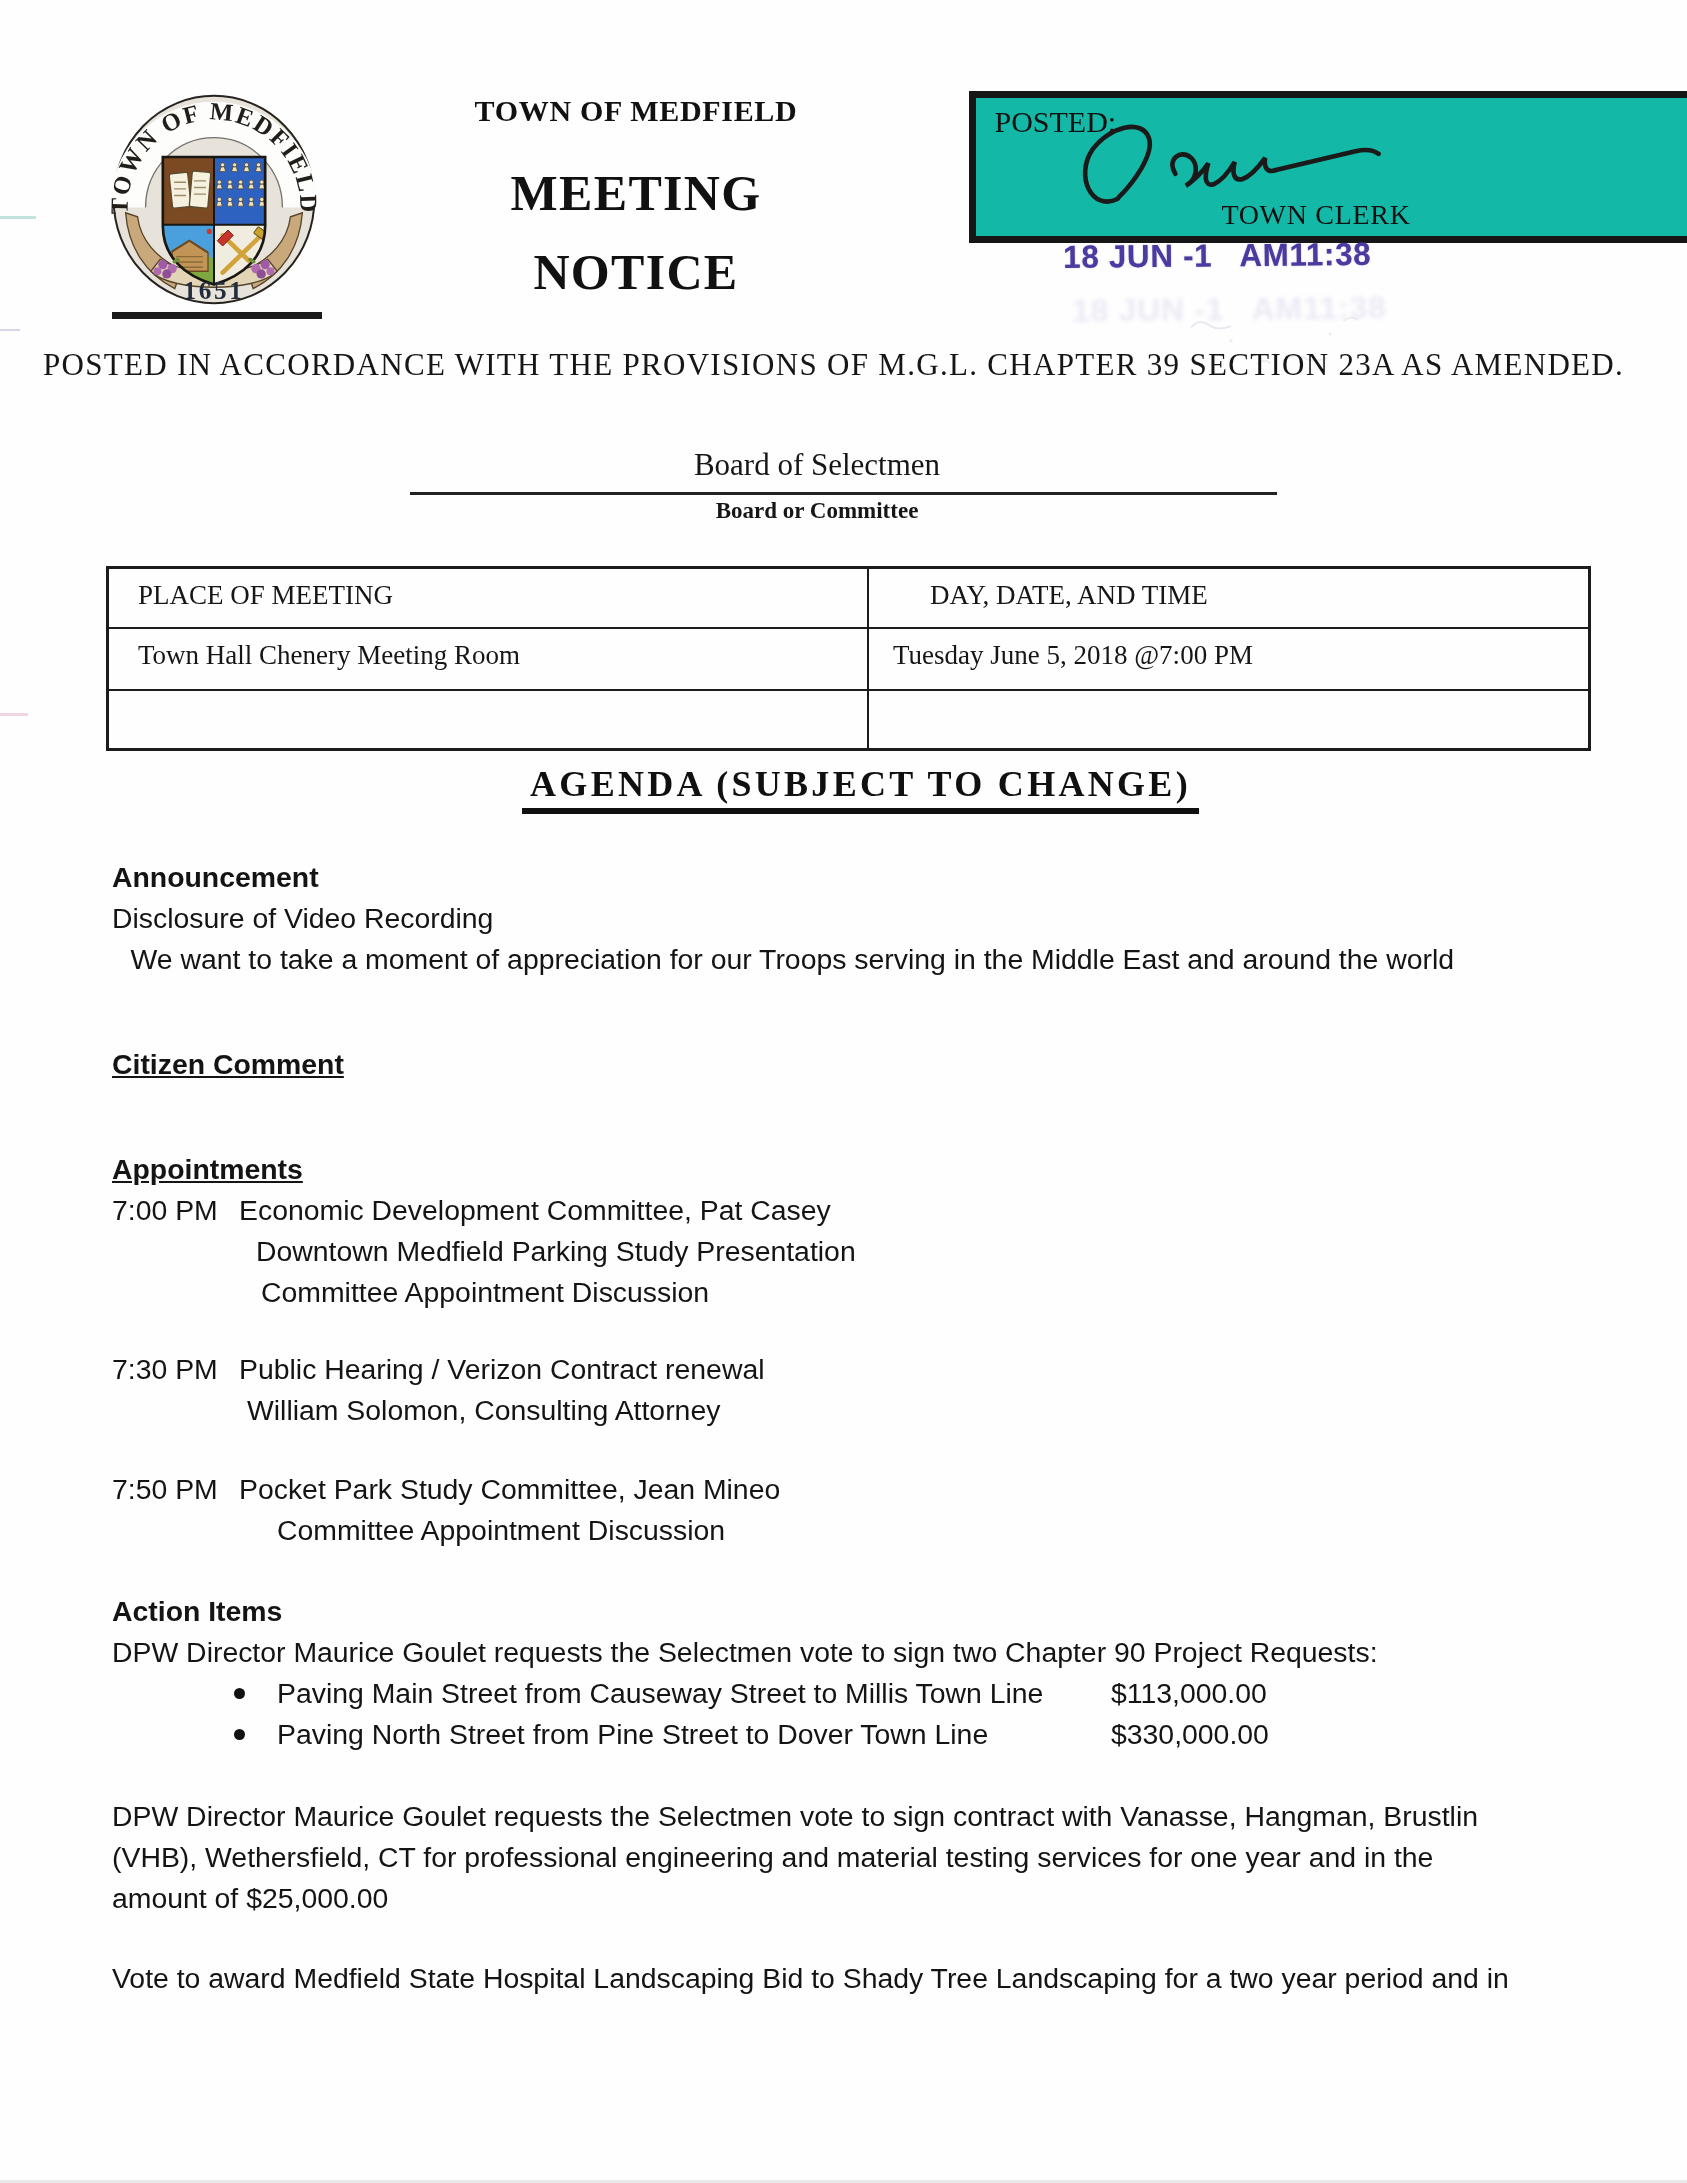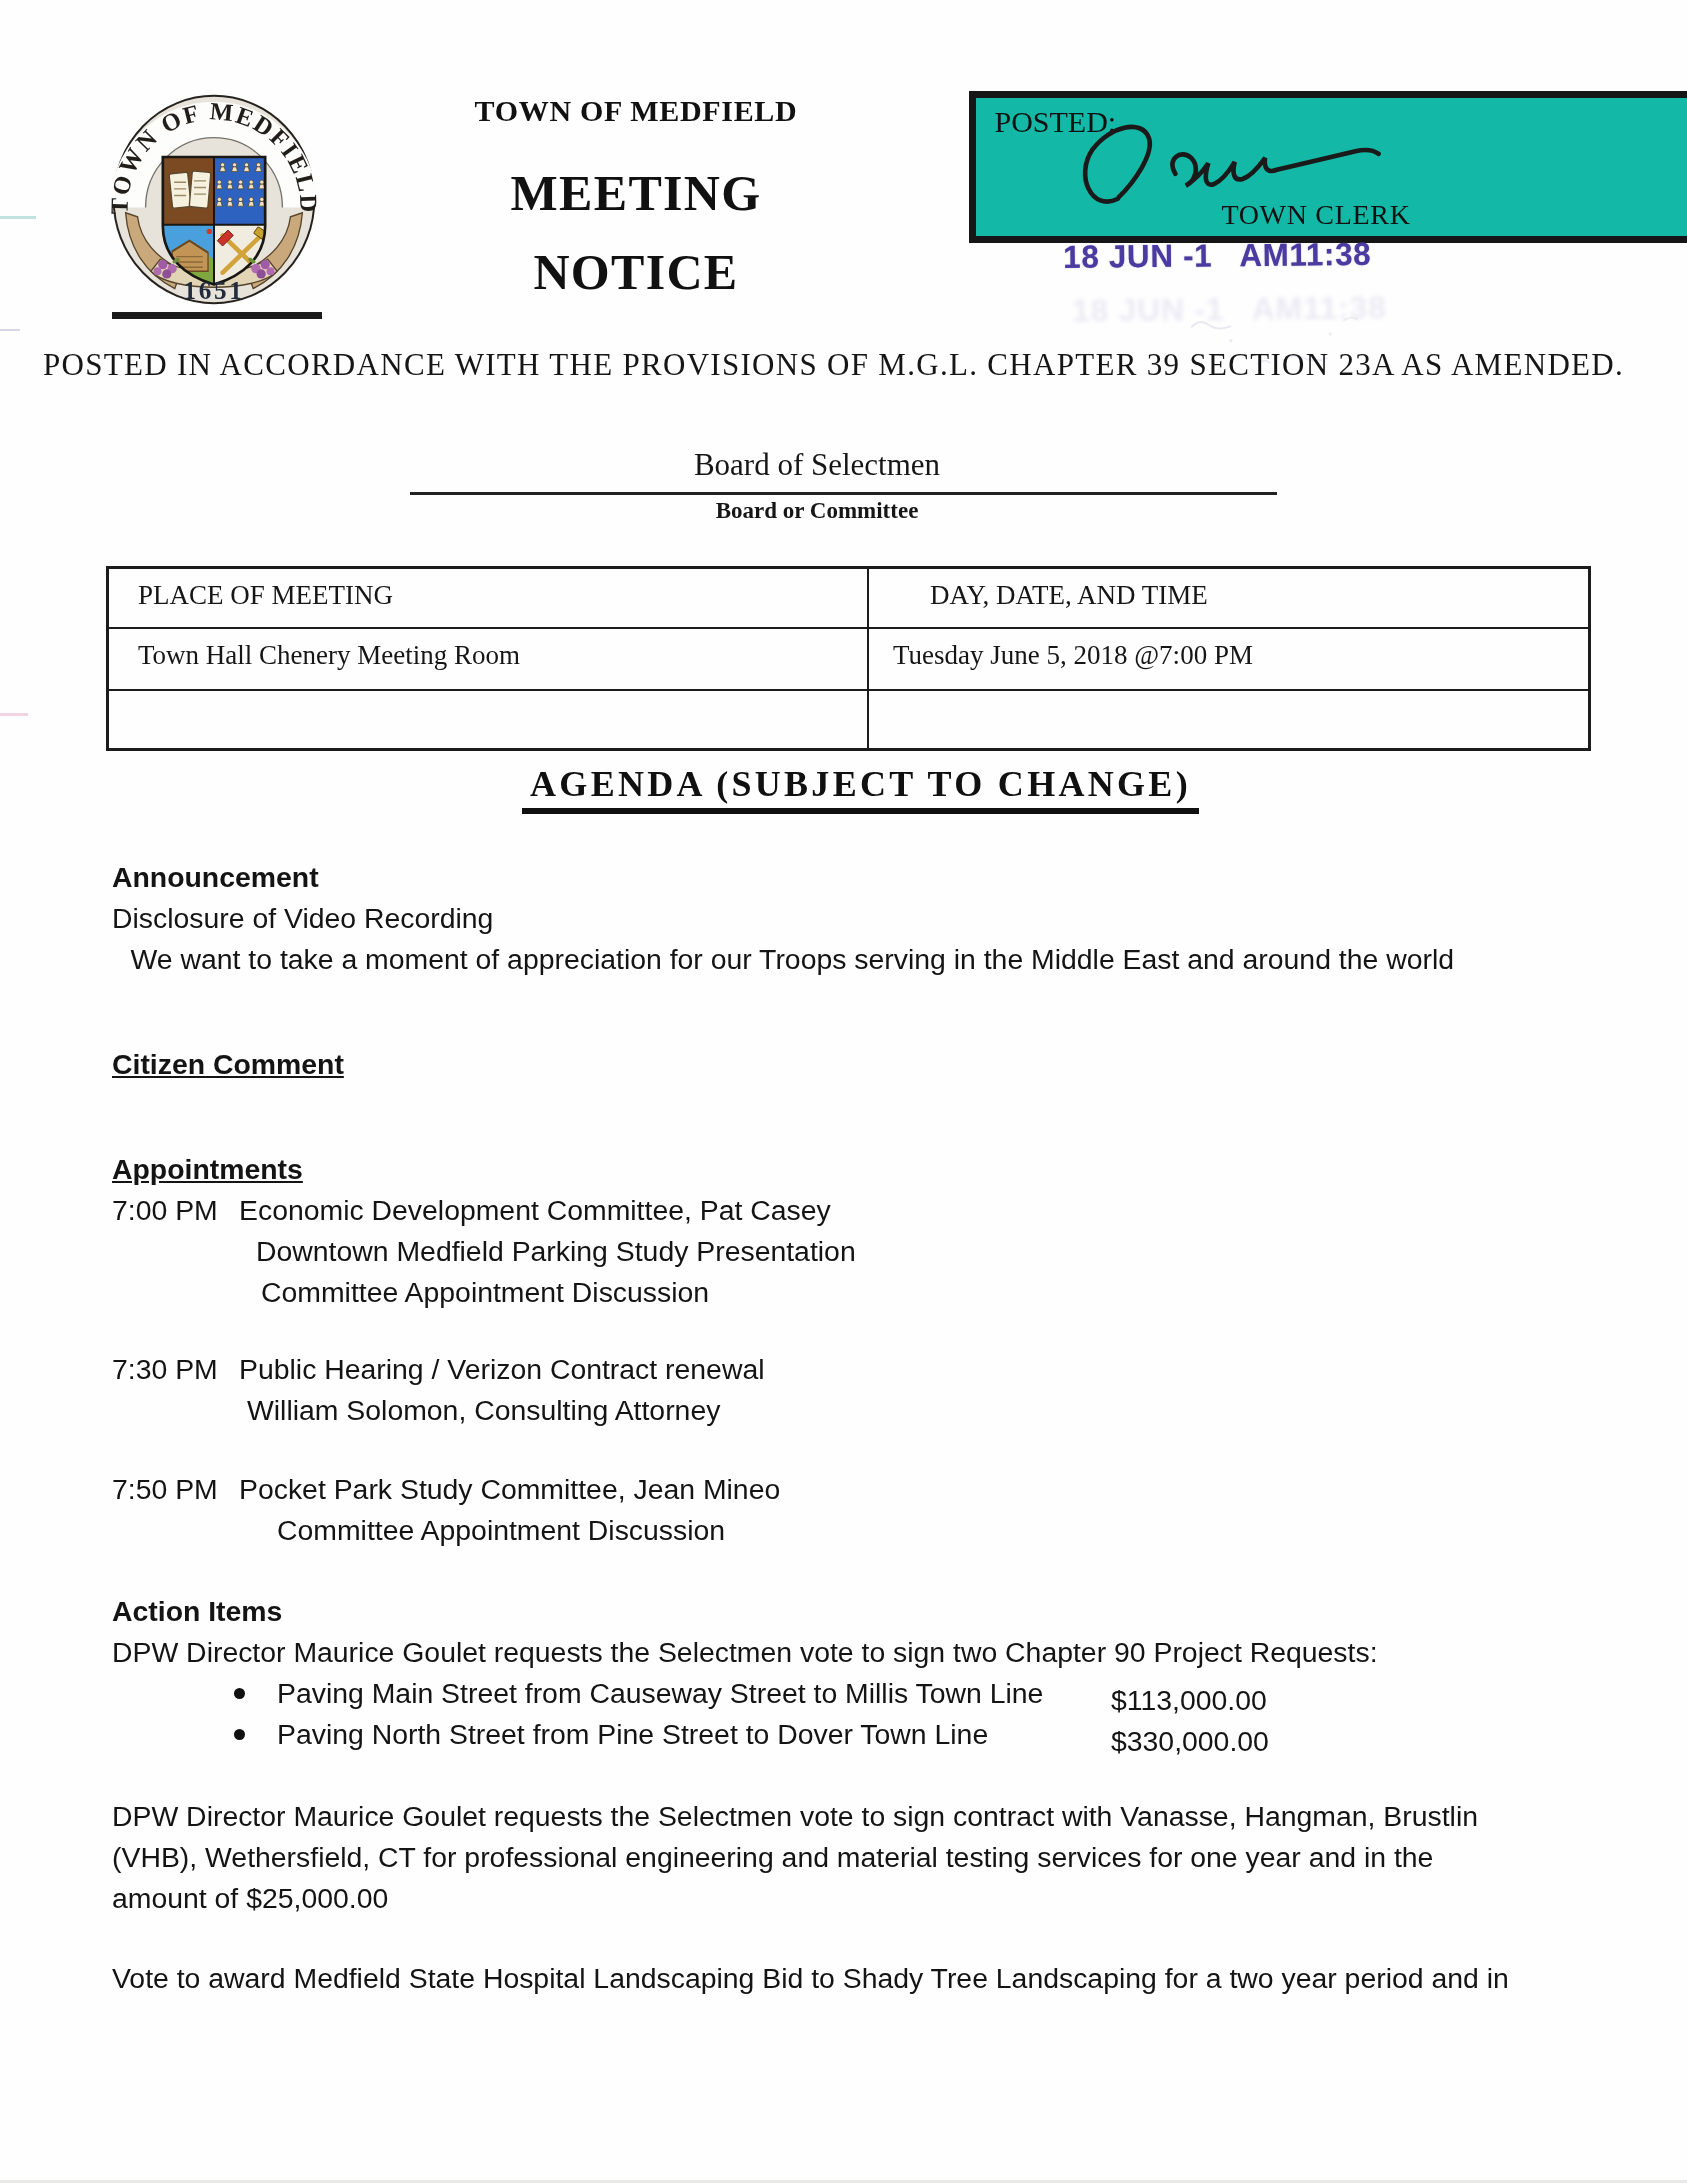--- a/index.html
+++ b/index.html
@@ -60,21 +60,21 @@
   .content .bold{font-weight:bold;}
   .indent1{padding-left:18.5px;}
   .apt-row{display:flex;}
   .apt-time{width:127px;flex:none;}
   .sub-a{margin-left:144px;} .sub-b{margin-left:149px;}
   .sub-c{margin-left:135px;} .sub-d{margin-left:165px;}
   .mt-a{margin-top:64px;text-decoration:underline;} .mt-b{margin-top:36px;} .mt-c{margin-top:38px;}
   .mt-d{margin-top:40px;} .mt-e{margin-top:41px;} .mt-f{margin-top:39px;}
   .bullet-row{position:relative;padding-left:165px;}
   .bullet-dot{position:absolute;left:122px;top:14.6px;width:11.2px;height:11.2px;border-radius:50%;background:#111;}
-  .bullet-amount{position:absolute;left:999px;top:7px;}
+  .bullet-amount{position:absolute;left:999px;top:0;}
 
   
   .artifact{position:absolute;}
   .edge1{left:0;top:216px;width:36px;height:2.6px;background:#3aa6a0;opacity:.30;}
   .edge2{left:0;top:713px;width:28px;height:2.6px;background:#d06a9a;opacity:.28;}
   .edge3{left:0;top:329px;width:20px;height:2px;background:#7a6ab0;opacity:.28;}
   .bottom-strip{left:0;bottom:0;width:1687px;height:3.3px;background:#e9e9e7;}
 </style>
 </head>
 <body>

